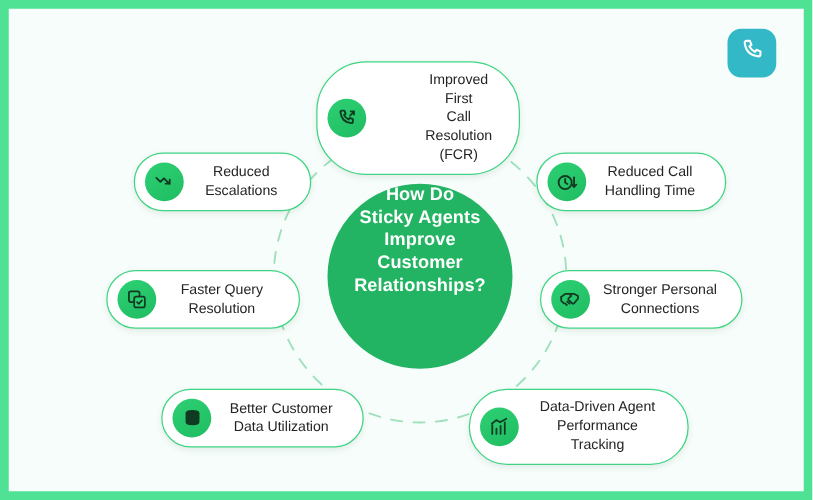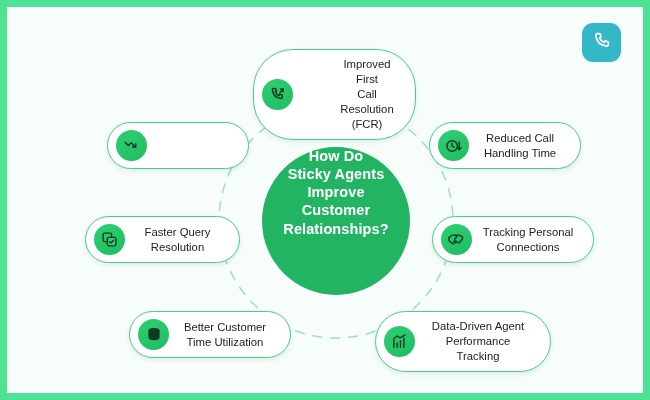--- a/index.html
+++ b/index.html
@@ -139,20 +139,22 @@
 Call Resolution (FCR)</span>
   </div>
 
   <div class="node n-esc">
     <span class="node-icon">
       <svg width="17" height="17" viewBox="0 0 24 24" fill="none" stroke="#103a22" stroke-width="2.1" stroke-linecap="round" stroke-linejoin="round">
         <path d="M3 7.5l4.5 4.5 4-4 6 6"></path>
         <path d="M13.5 14h4.5v-4.5"></path>
       </svg>
     </span>
+    <span class="node-label">Reduced
+Escalations</span>
   </div>
 
   <div class="node n-query">
     <span class="node-icon">
       <svg width="17" height="17" viewBox="0 0 24 24" fill="none" stroke="#103a22" stroke-width="2" stroke-linecap="round" stroke-linejoin="round">
         <rect x="3" y="3" width="12" height="12" rx="2.2"></rect>
         <rect x="9" y="9" width="12" height="12" rx="2.2" fill="#2ecf72"></rect>
         <path d="M12.2 15.1l1.9 1.9 3.6-3.8"></path>
       </svg>
     </span>
@@ -175,34 +177,34 @@
 
   <div class="node n-personal">
     <span class="node-icon">
       <svg width="19" height="19" viewBox="0 0 24 24" fill="none" stroke="#103a22" stroke-width="1.8" stroke-linecap="round" stroke-linejoin="round">
         <path d="M2.5 9.5l4-3h4l2.2 2-2.6 2.2a1.5 1.5 0 0 0 0 2.2l3.4 3a1.6 1.6 0 0 0 2.3-.2l3.7-4.6v-2.6l-3.7-2h-4"></path>
         <path d="M2.5 9.5v4l2.8 2.6"></path>
         <path d="M8.6 14.2l2.3 2.1"></path>
         <path d="M6.4 16.1l1.8 1.6"></path>
       </svg>
     </span>
-    <span class="node-label">Tracking Personal
+    <span class="node-label">Stronger Personal
 Connections</span>
   </div>
 
   <div class="node n-data">
     <span class="node-icon">
       <svg width="16" height="16" viewBox="0 0 24 24" fill="#103a22" stroke="#103a22" stroke-width="1.6" stroke-linecap="round" stroke-linejoin="round">
         <ellipse cx="12" cy="5.5" rx="7.5" ry="3.1"></ellipse>
         <path d="M4.5 5.5v5c0 1.7 3.4 3.1 7.5 3.1s7.5-1.4 7.5-3.1v-5" fill="#103a22"></path>
         <path d="M4.5 10.8v5c0 1.7 3.4 3.1 7.5 3.1s7.5-1.4 7.5-3.1v-5" fill="#103a22"></path>
       </svg>
     </span>
     <span class="node-label">Better Customer
-Time Utilization</span>
+Data Utilization</span>
   </div>
 
   <div class="node n-tracking">
     <span class="node-icon">
       <svg width="17" height="17" viewBox="0 0 24 24" fill="none" stroke="#103a22" stroke-width="2" stroke-linecap="round" stroke-linejoin="round">
         <path d="M4 20V10"></path>
         <path d="M8.7 20v-6"></path>
         <path d="M13.4 20v-9"></path>
         <path d="M18.1 20V7"></path>
         <path d="M3.5 8.5l5-4.2 4.3 2.6 7-4.1"></path>

